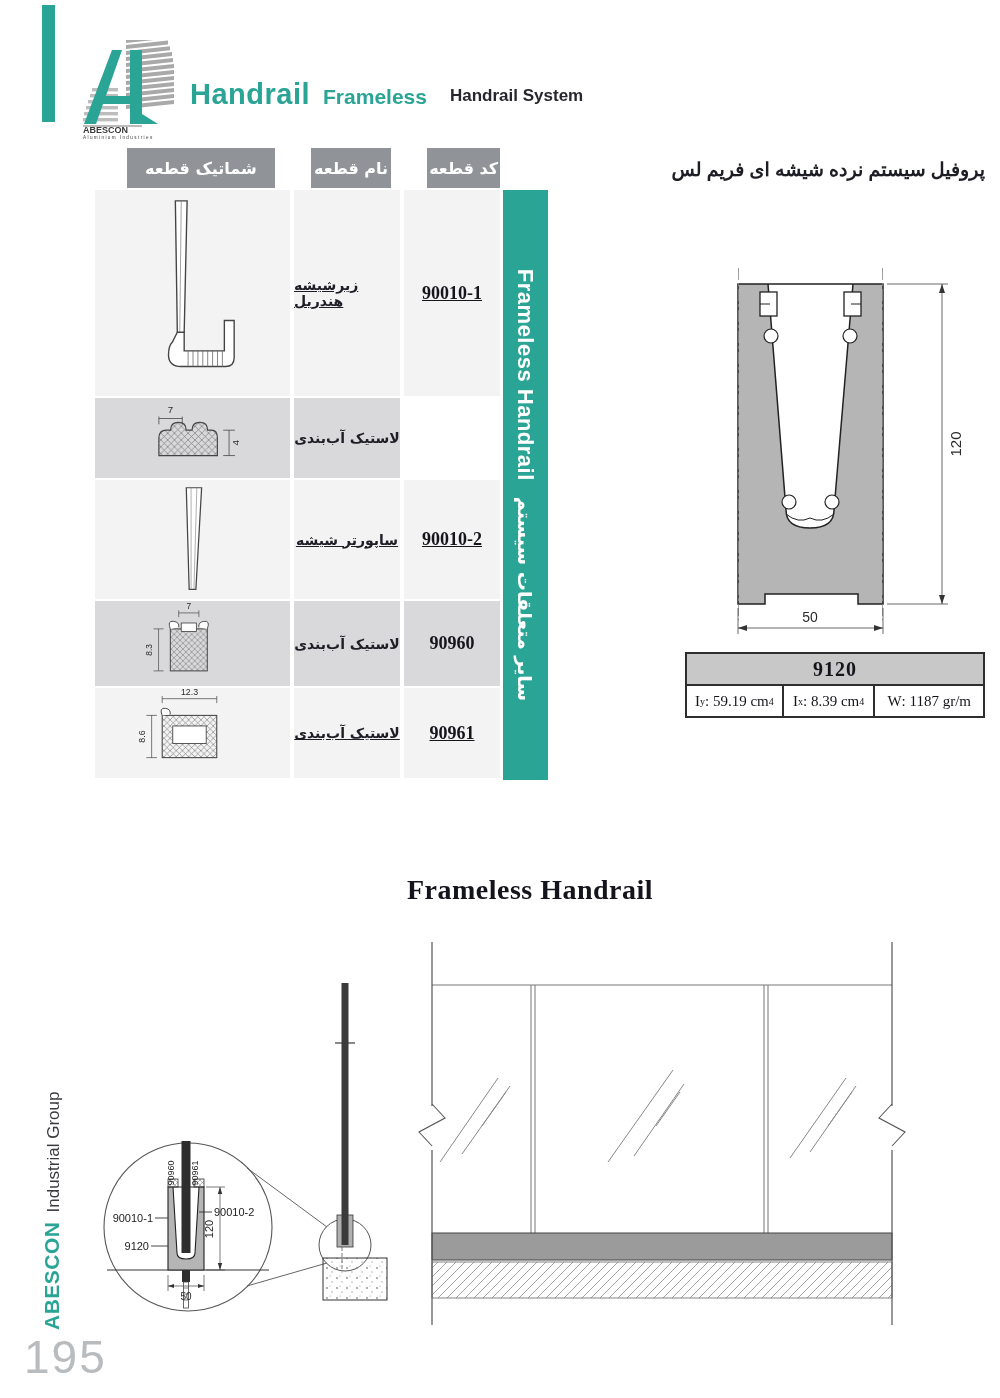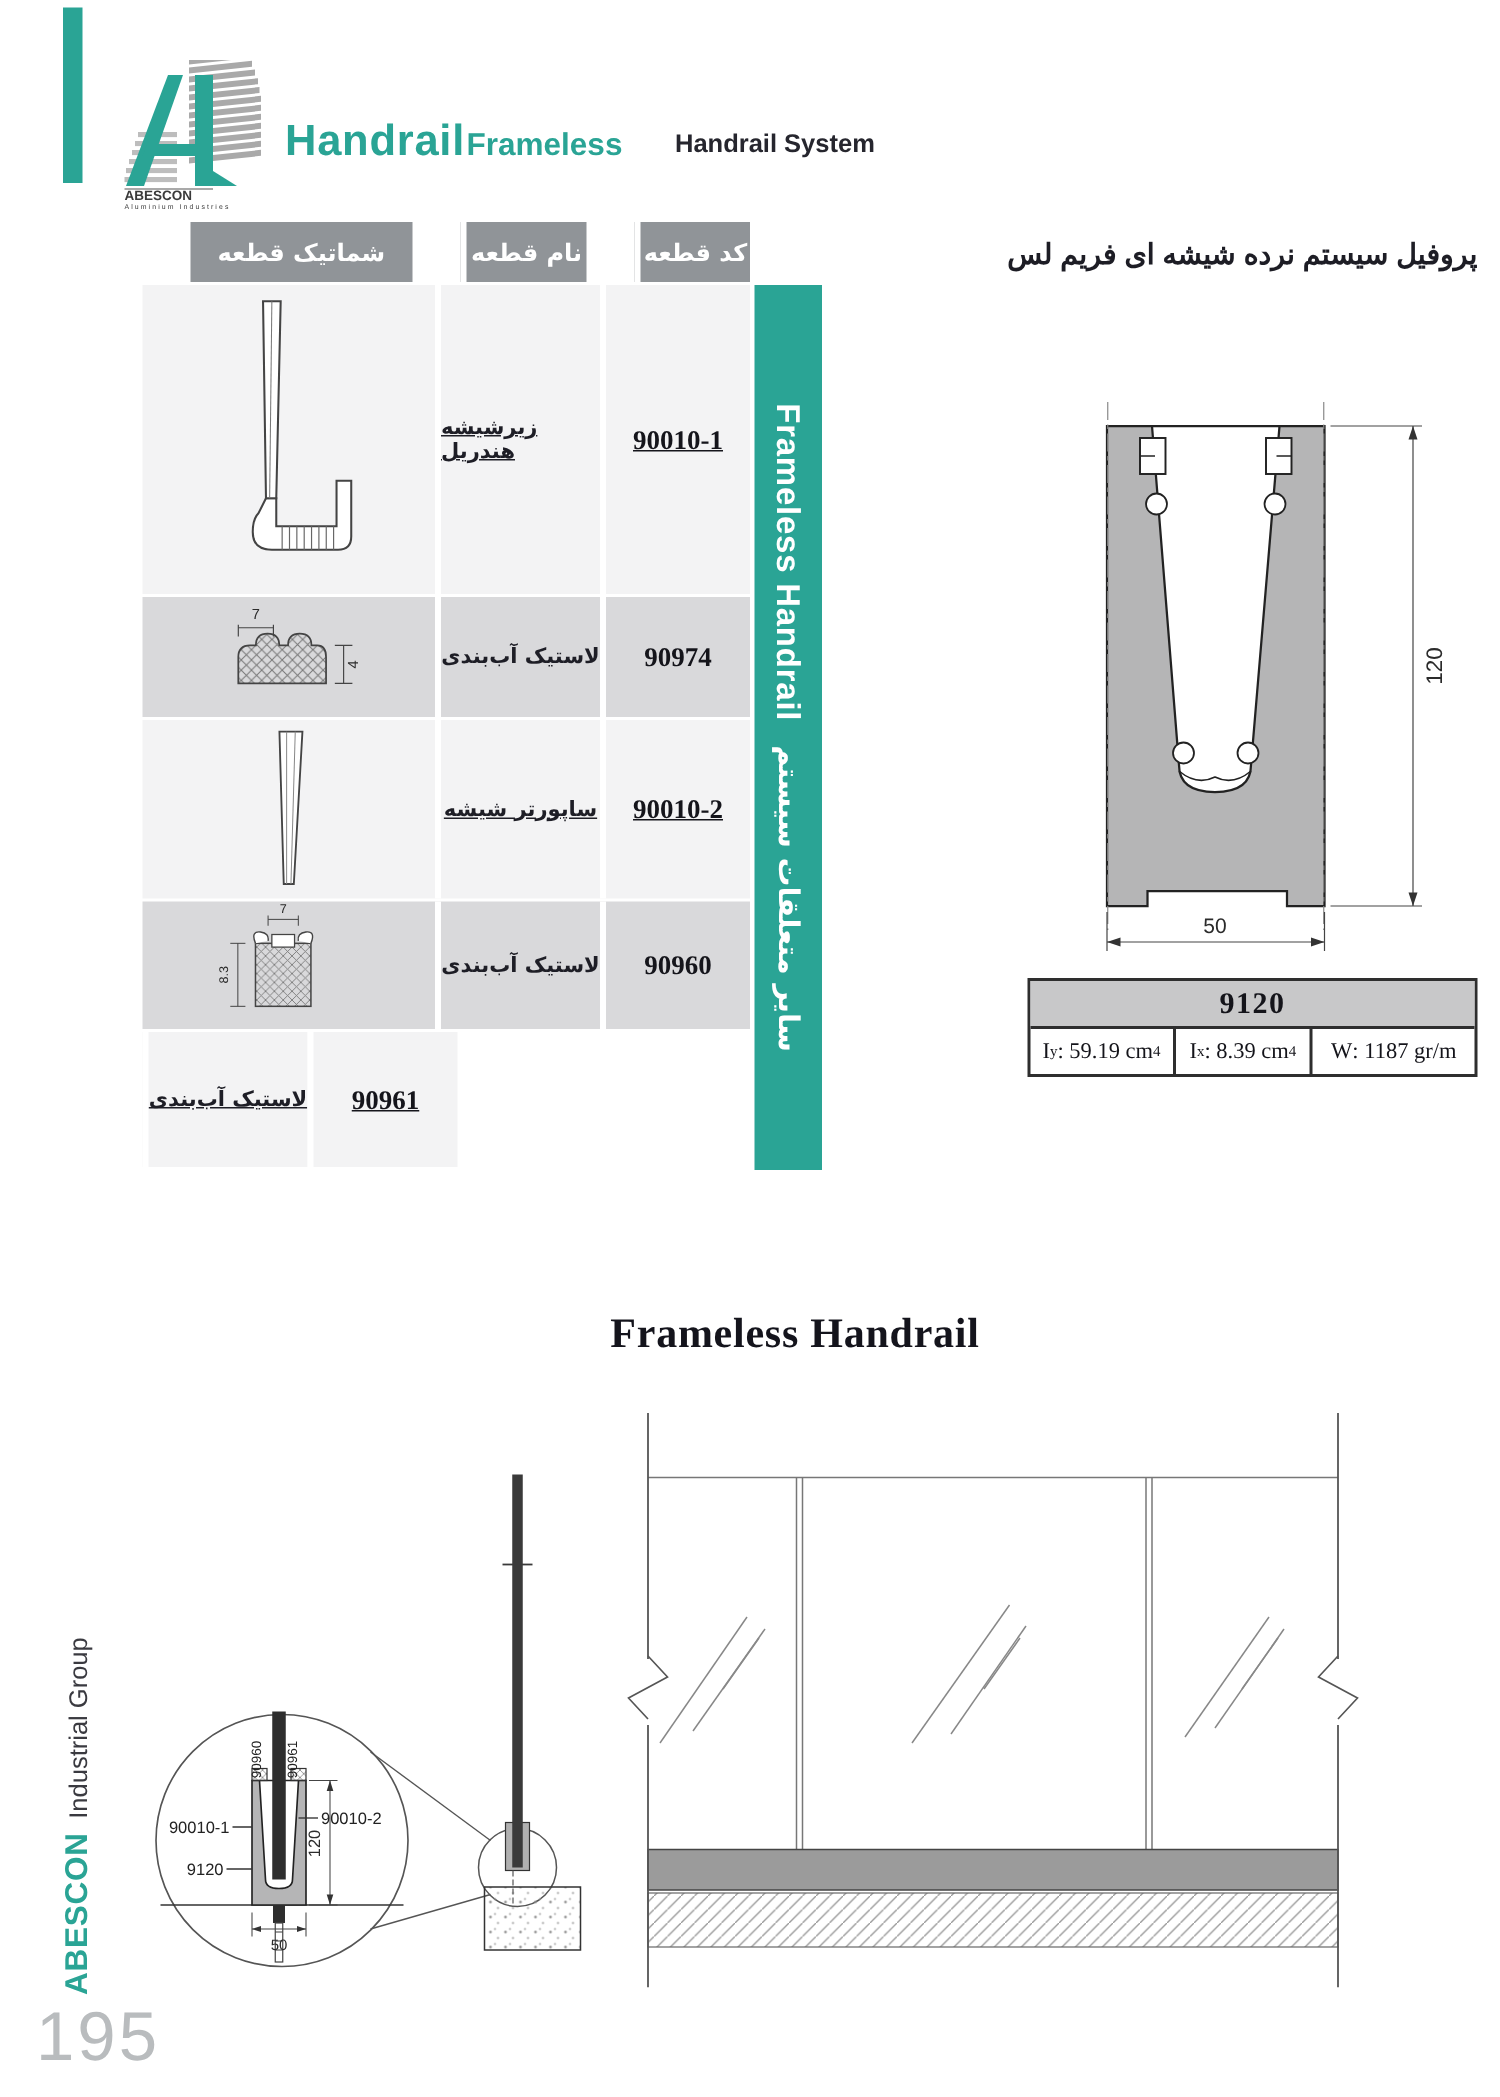--- a/index.html
+++ b/index.html
@@ -4,21 +4,21 @@
 <style>
   * { margin:0; padding:0; box-sizing:border-box; }
   html,body { background:#ffffff; }
   .page { position:relative; width:1000px; height:1398px; background:#fff; overflow:hidden;
           font-family:"Liberation Sans", sans-serif; }
   .abs { position:absolute; }
 
   
   .accent-bar { left:42px; top:5px; width:13px; height:117px; background:#2aa495; }
   .logo { left:78px; top:40px; width:108px; height:100px; }
-  .title-row { left:190px; top:78px; display:flex; align-items:baseline; gap:1px; }
+  .title-row { left:190px; top:78px; display:flex; align-items:baseline; gap:13px; }
   .title-main { font-size:29px; font-weight:bold; color:#2aa495; letter-spacing:0.5px; }
   .title-sub  { font-size:21px; font-weight:bold; color:#2aa495; }
   .system-label { left:450px; top:86px; font-size:17px; font-weight:bold; color:#26262e; }
 
   
   .parts-table { left:95px; top:148px; width:405px; }
   .pt-row { display:flex; width:405px; }
   .pt-cell { display:flex; align-items:center; justify-content:center; }
   .pt-c1 { width:195px; } .pt-c2 { width:110px; border-left:4px solid #fff; }
   .pt-c3 { width:100px; border-left:4px solid #fff; }
@@ -170,21 +170,20 @@
             <line x1="40" y1="20" x2="64" y2="20"></line>
             <line x1="112" y1="32" x2="112" y2="58"></line>
             <line x1="106" y1="32" x2="118" y2="32"></line>
               <line x1="106" y1="58" x2="118" y2="58"></line>
           </g>
           <text x="52" y="14" font-size="10" text-anchor="middle" class="dim-text">7</text>
           <text transform="rotate(-90 122,45)" x="122" y="45" font-size="10" text-anchor="middle" class="dim-text">4</text>
         </svg>
       </div>
       <div class="pt-cell pt-c2 name-text">لاستیک آب‌بندی</div>
-      <div class="pt-cell pt-c3 code-text">90974</div>
     </div>
 
     <div class="pt-row row-light h121">
       <div class="pt-cell pt-c1">
         <svg width="130" height="115" viewBox="0 0 130 120">
           <polygon points="58,6 74,6 68,112 61,112" fill="#fff" stroke="#444" stroke-width="1.3"></polygon>
           <line x1="63" y1="6" x2="63" y2="112" stroke="#888" stroke-width="0.7"></line>
           <line x1="69" y1="6" x2="66" y2="112" stroke="#888" stroke-width="0.7"></line>
         </svg>
       </div>
@@ -214,20 +213,42 @@
           </g>
           <text x="70" y="8" font-size="10" text-anchor="middle" class="dim-text">7</text>
           <text transform="rotate(-90 26,57)" x="26" y="57" font-size="10" text-anchor="middle" class="dim-text">8.3</text>
         </svg>
       </div>
       <div class="pt-cell pt-c2 name-text">لاستیک آب‌بندی</div>
       <div class="pt-cell pt-c3 code-text">90960</div>
     </div>
 
     <div class="pt-row row-light h92">
+      <div class="pt-cell pt-c1">
+        <svg width="150" height="88" viewBox="0 0 150 100">
+          <defs>
+              <pattern id="ch5" width="7" height="7" patternUnits="userSpaceOnUse">
+            <path d="M0,7 L7,0 M0,0 L7,7" stroke="#777" stroke-width="0.7"></path>
+              </pattern>
+            </defs>
+          <rect x="40" y="30" width="62" height="48" fill="url(#ch5)" stroke="#444" stroke-width="1.2"></rect>
+          <rect x="52" y="42" width="38" height="20" fill="#fff" stroke="#444" stroke-width="1"></rect>
+          <path d="M40,30 Q36,21 44,22 Q50,23 49,29" fill="#fff" stroke="#444" stroke-width="1.1"></path>
+          <g stroke="#444" stroke-width="0.8">
+            <line x1="40" y1="8" x2="40" y2="16"></line>
+              <line x1="102" y1="8" x2="102" y2="16"></line>
+            <line x1="40" y1="11" x2="102" y2="11"></line>
+            <line x1="28" y1="30" x2="28" y2="78"></line>
+            <line x1="22" y1="30" x2="34" y2="30"></line>
+              <line x1="22" y1="78" x2="34" y2="78"></line>
+          </g>
+          <text x="71" y="7" font-size="10" text-anchor="middle" class="dim-text">12.3</text>
+          <text transform="rotate(-90 20,54)" x="20" y="54" font-size="10" text-anchor="middle" class="dim-text">8.6</text>
+        </svg>
+      </div>
       <div class="pt-cell pt-c2 name-text">لاستیک آب‌بندی</div>
       <div class="pt-cell pt-c3 code-text">90961</div>
     </div>
   </div>
 
   <div class="abs side-banner">
     <span class="banner-en">Frameless Handrail</span>
     <span class="banner-fa">سایر متعلقات سیستم</span>
   </div>
 

